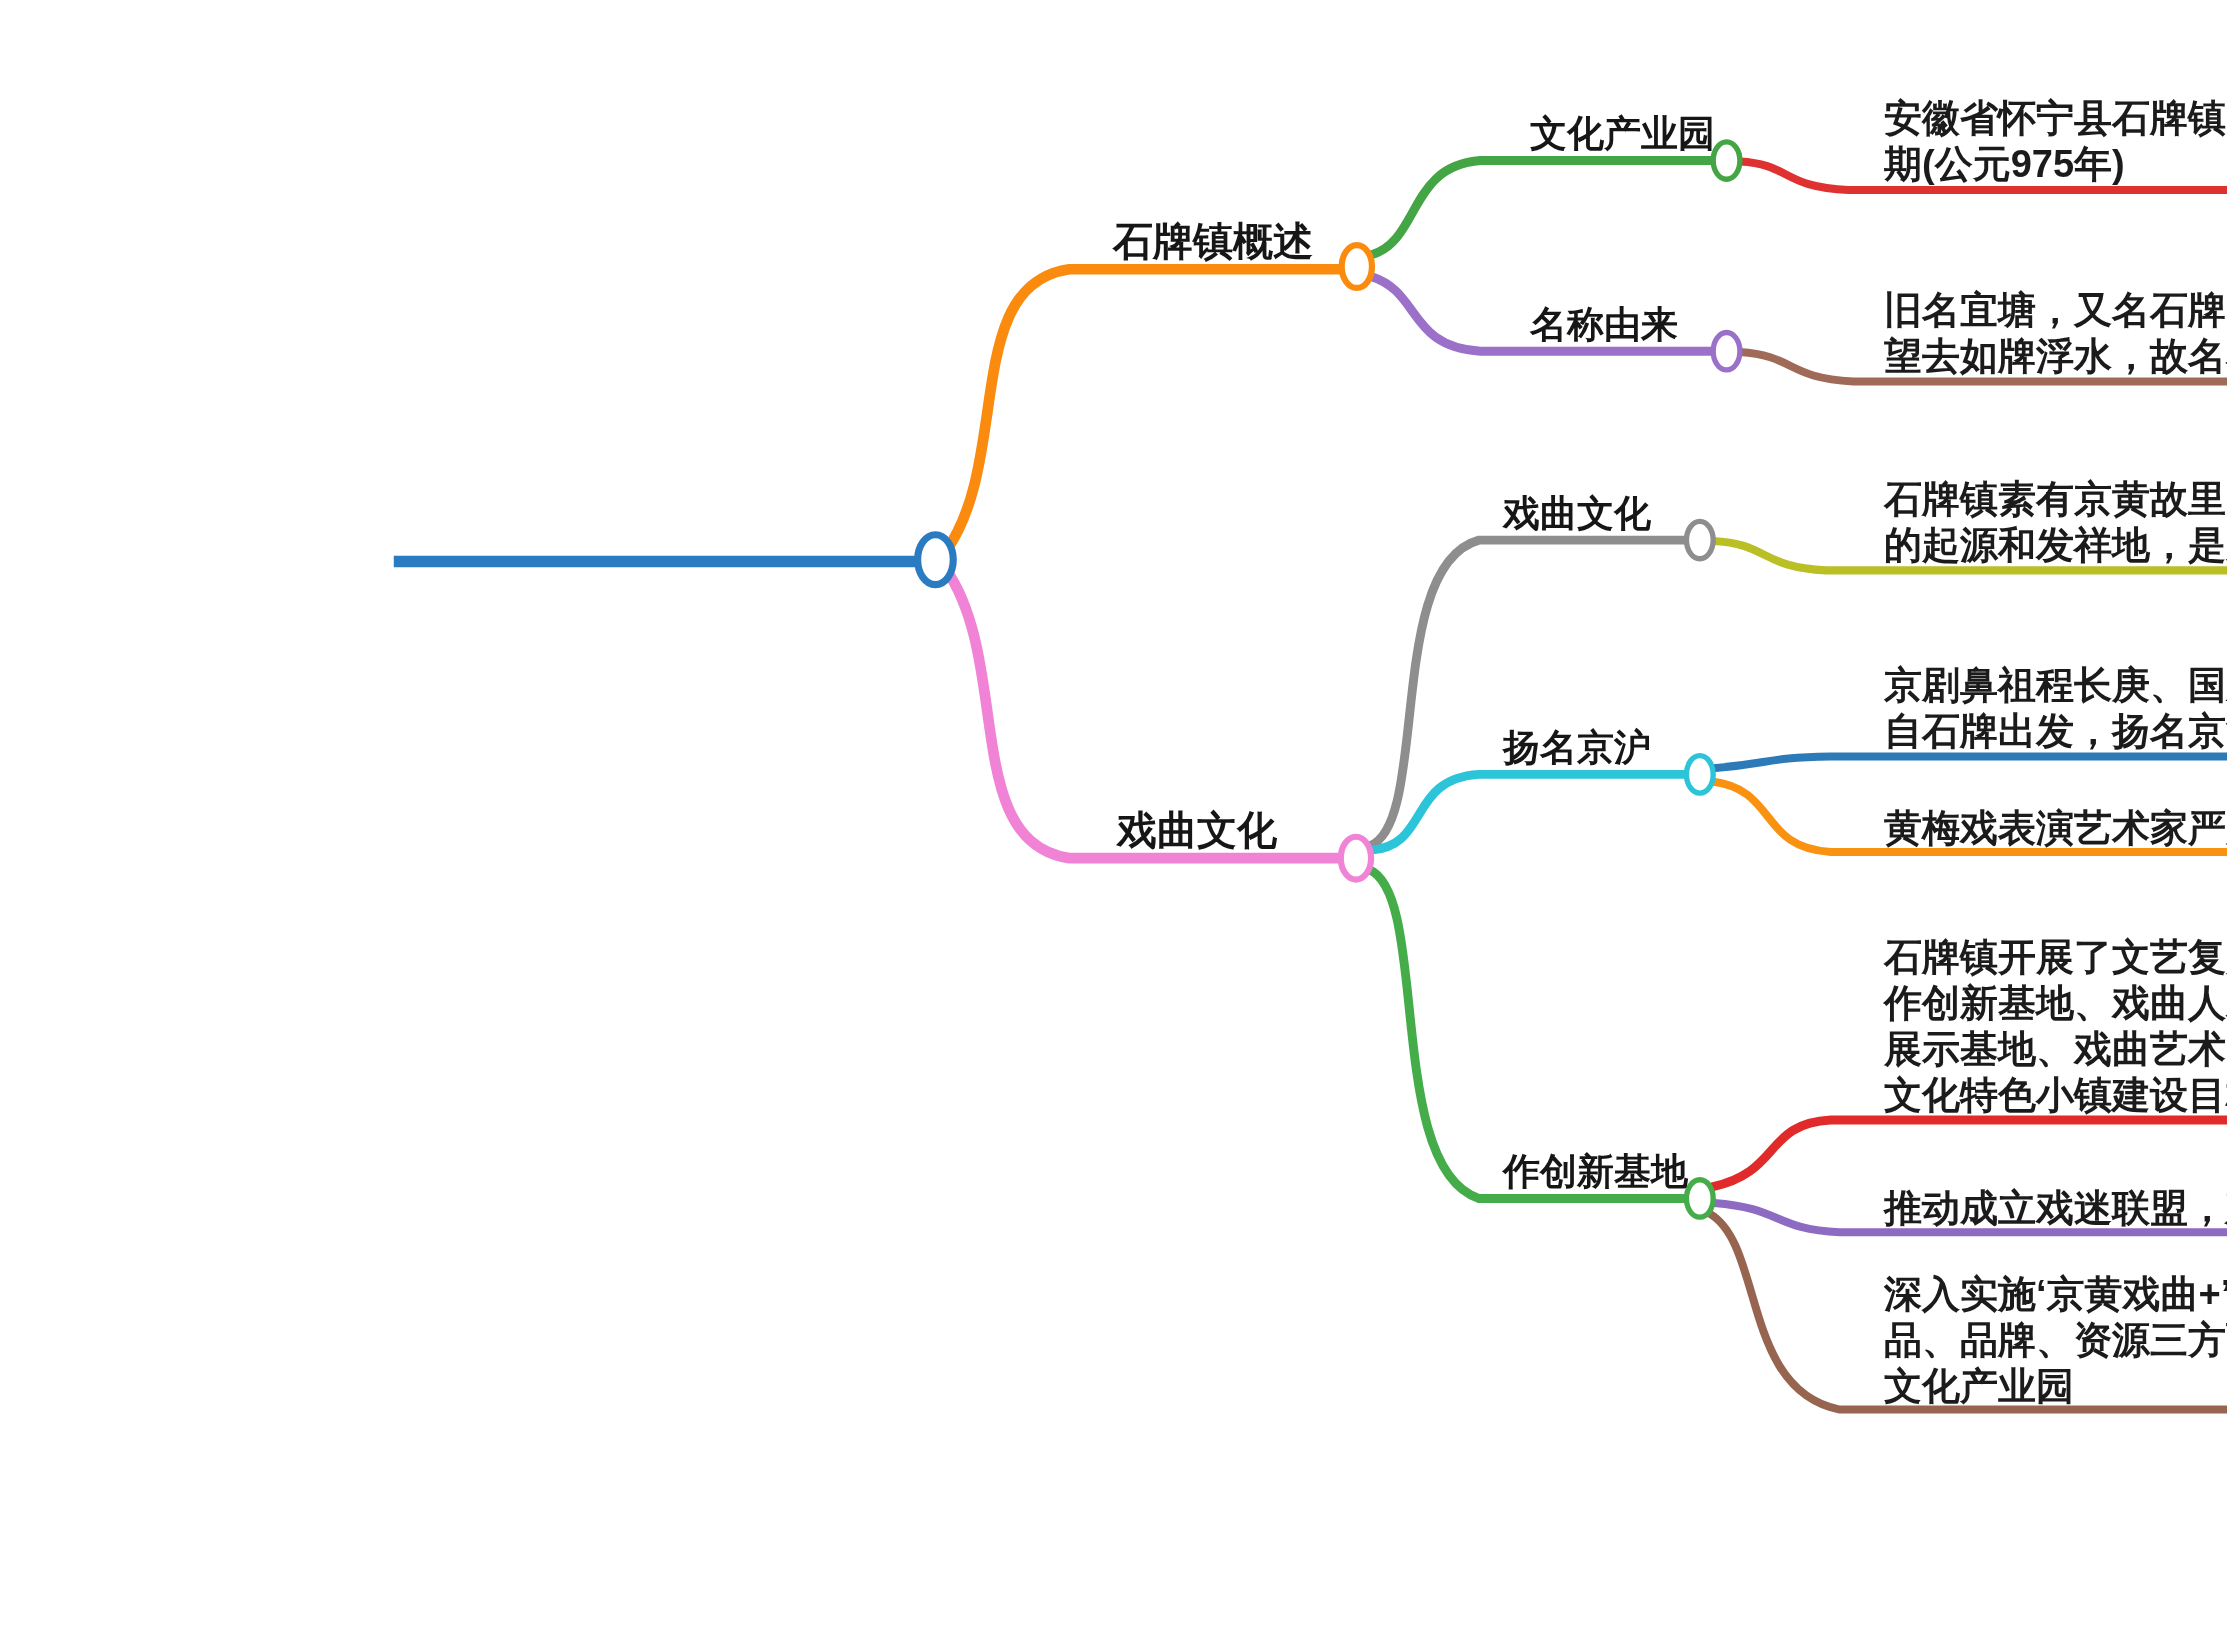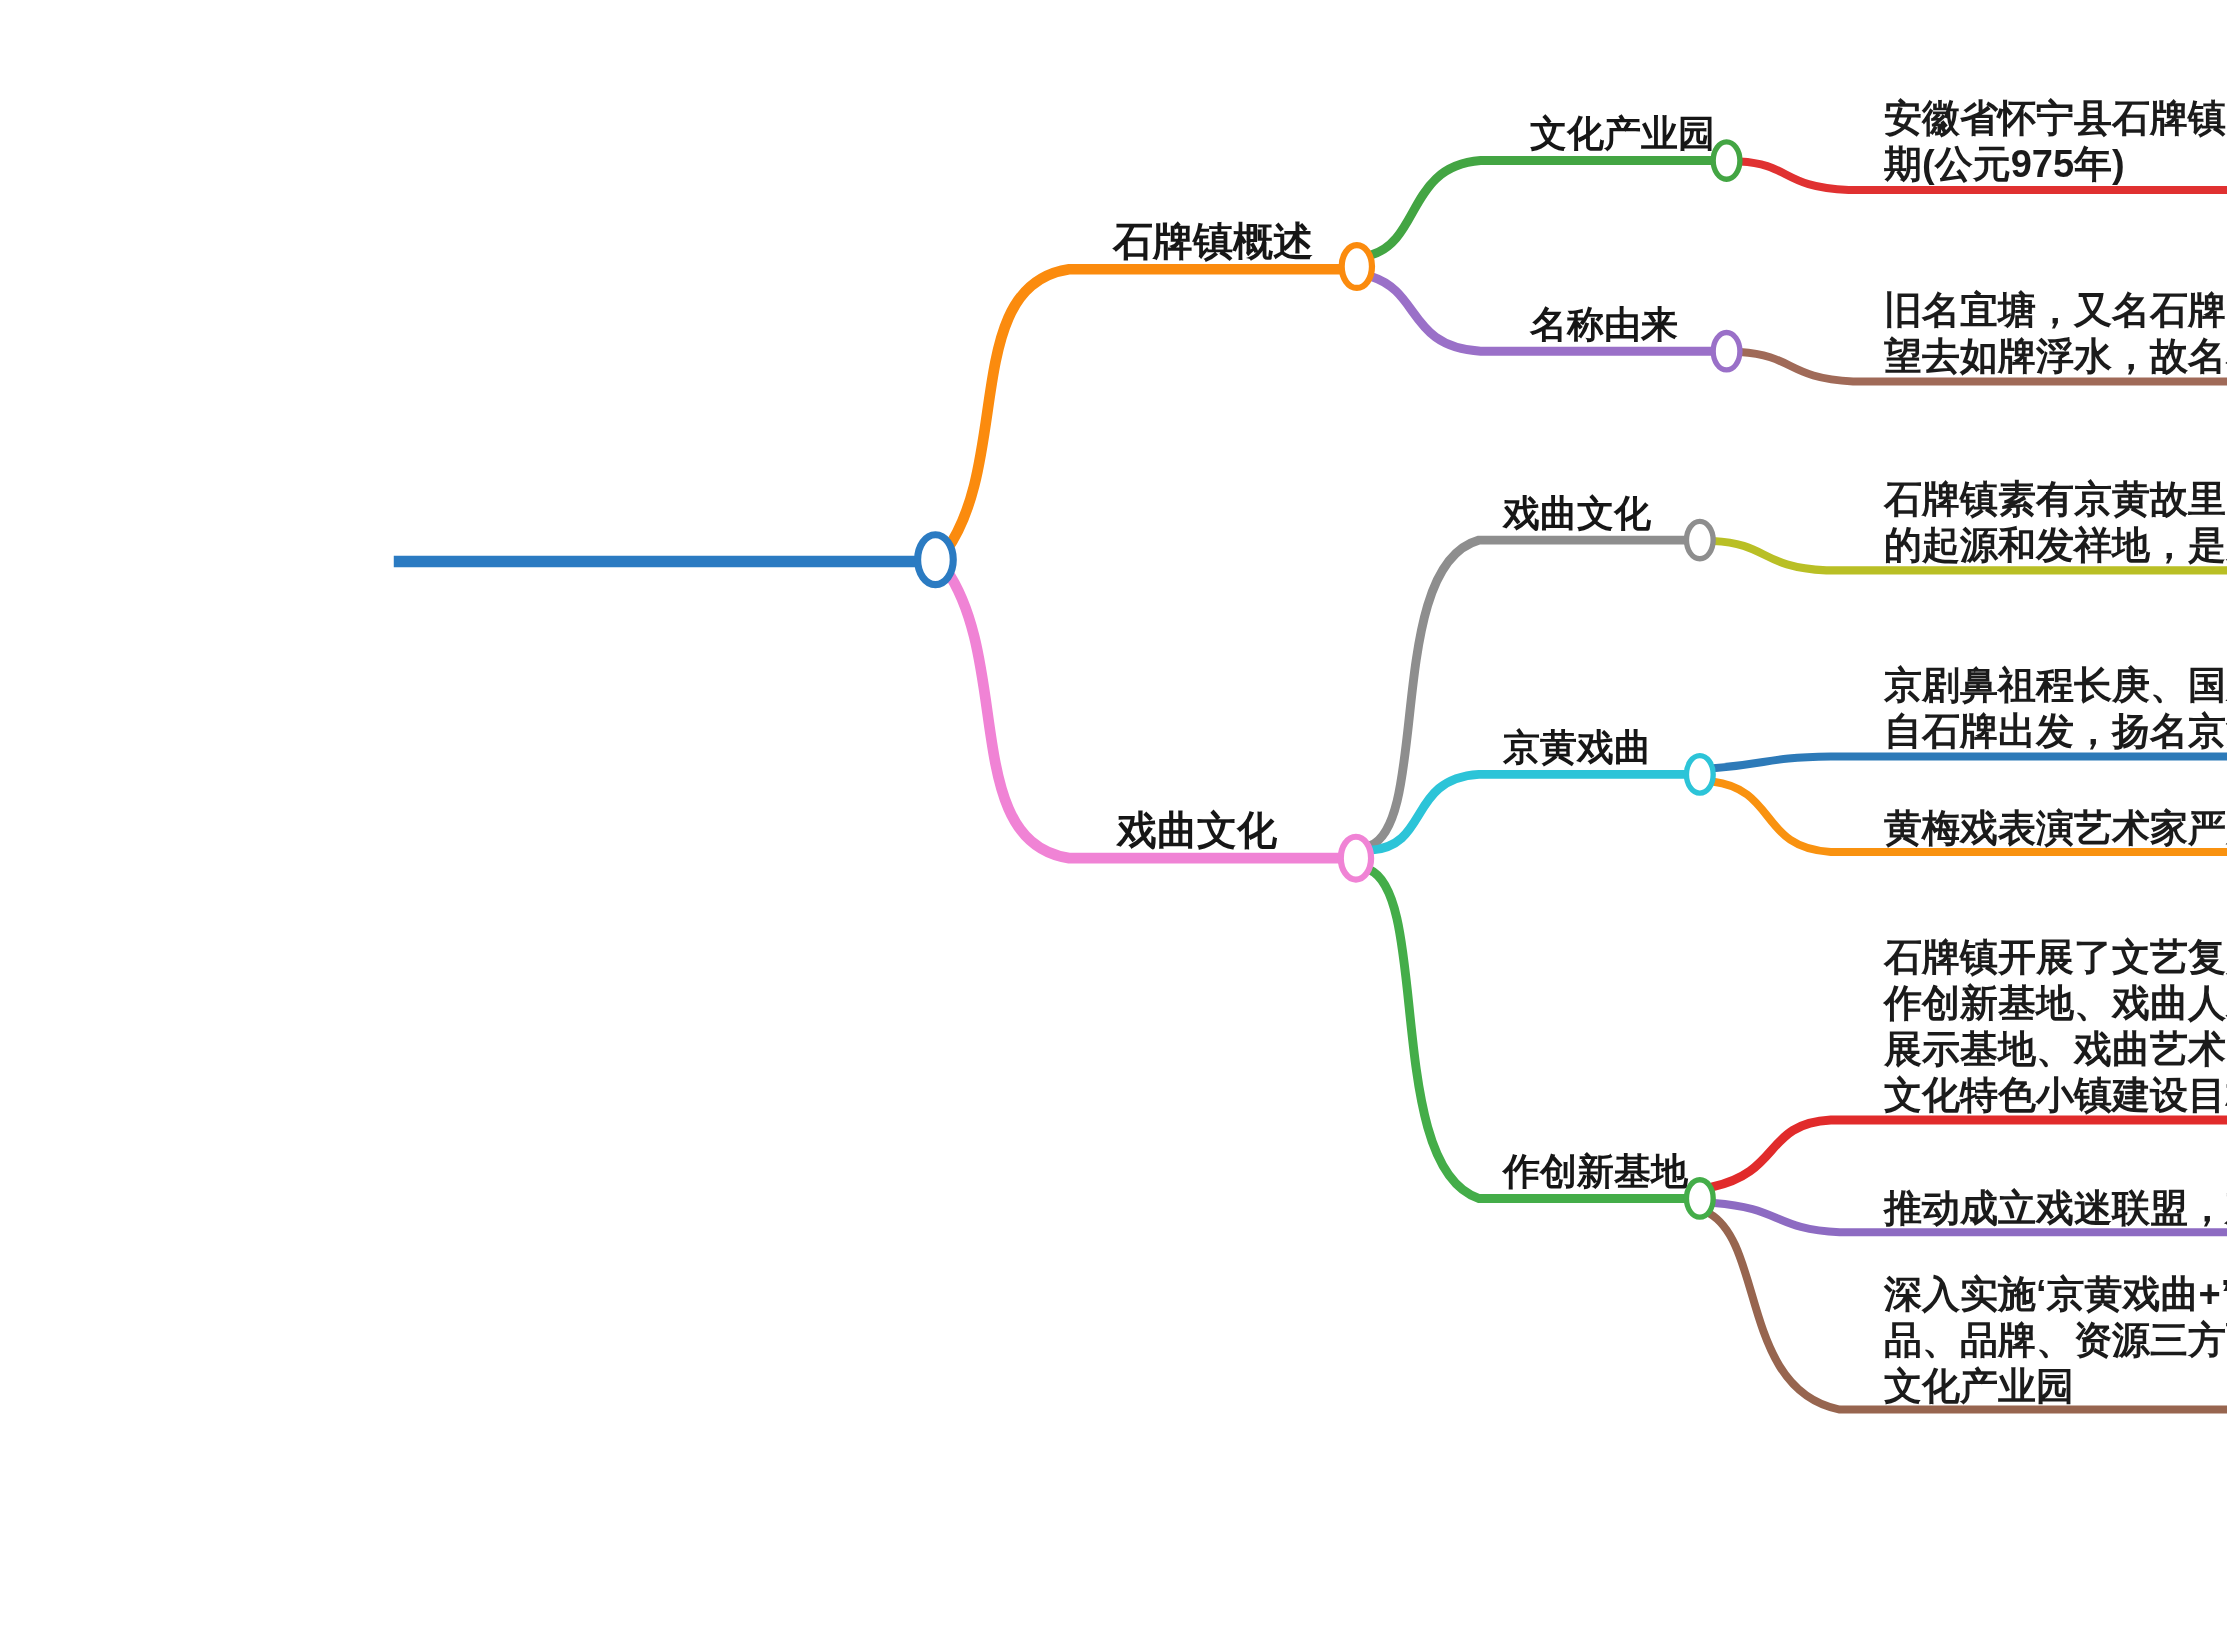--- a/index.html
+++ b/index.html
@@ -54,21 +54,21 @@
     <ellipse cx="3816" cy="1212" rx="30" ry="42" fill="#ffffff" stroke="#8e8e8e" stroke-width="12"></ellipse>
     <ellipse cx="3816" cy="1738" rx="30" ry="42" fill="#ffffff" stroke="#2cc4d8" stroke-width="12"></ellipse>
     <ellipse cx="3816" cy="2690" rx="30" ry="42" fill="#ffffff" stroke="#44ad49" stroke-width="12"></ellipse>
   </svg>
 
   <div class="label branch-label" style="left:1113px; top:221px;">石牌镇概述</div>
   <div class="label branch-label" style="left:1117px; top:810px;">戏曲文化</div>
   <div class="label child-label" style="left:1530px; top:115px;">文化产业园</div>
   <div class="label child-label" style="left:1530px; top:306px;">名称由来</div>
   <div class="label child-label" style="left:1503px; top:495px;">戏曲文化</div>
-  <div class="label child-label" style="left:1503px; top:729px;">京黄戏曲</div>
+  <div class="label child-label" style="left:1503px; top:729px;">扬名京沪</div>
   <div class="label child-label" style="left:1503px; top:1153px;">作创新基地</div>
 
   <div class="note" style="left:1884px; top:95px;">安徽省怀宁县石牌镇，历史悠久，文献最早记载于南宋初
 期(公元975年)</div>
   <div class="note" style="left:1884px; top:287px;">旧名宜塘，又名石牌口，因地处中流的筲箕山外露，远远
 望去如牌浮水，故名石牌</div>
   <div class="note" style="left:1884px; top:476px;">石牌镇素有京黄故里，戏曲圣地的美誉，是徽剧和黄梅戏
 的起源和发祥地，是京剧的重要发源地之一</div>
   <div class="note" style="left:1884px; top:662px;">京剧鼻祖程长庚、国剧大师杨月楼、武生宗师杨小楼等均
 自石牌出发，扬名京沪</div>

